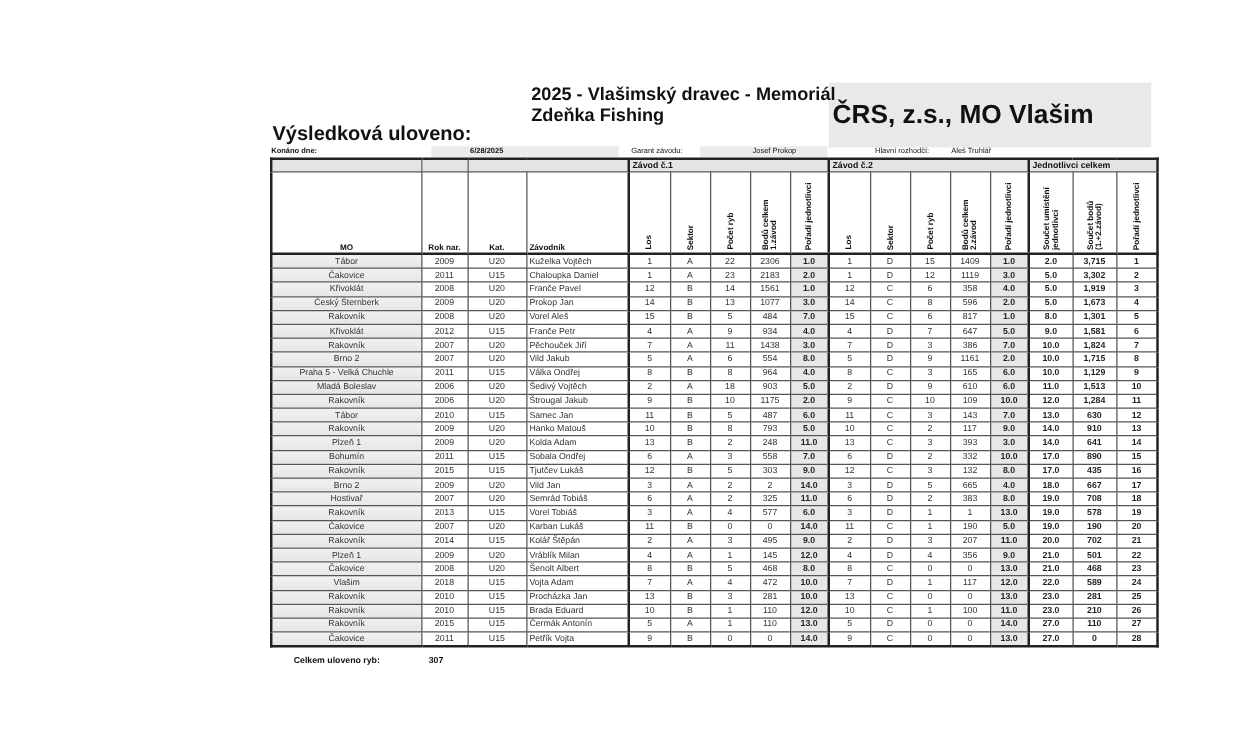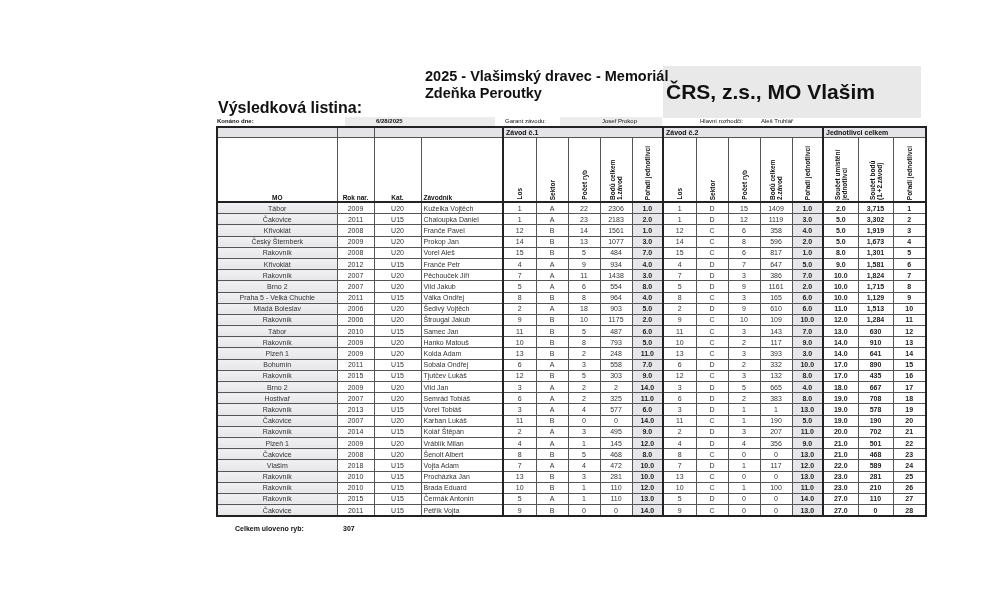--- a/index.html
+++ b/index.html
@@ -45,23 +45,23 @@
   #celkem-label { left: 235px; top: 525px; font-size: 7px; font-weight: bold; }
   #celkem-val { left: 343px; top: 525px; font-size: 7px; font-weight: bold; }
 </style>
 </head>
 <body>
 
 <div class="abs" id="org-box"></div>
 
 <div class="abs" id="title-block">
   <div>2025 - Vlašimský dravec - Memoriál</div>
-  <div>Zdeňka Peroutky</div>
+  <div>Zdeňka Fishing</div>
 </div>
-<div class="abs" id="vysl">Výsledková listina:</div>
+<div class="abs" id="vysl">Výsledková uloveno:</div>
 <div class="abs" id="org">ČRS, z.s., MO Vlašim</div>
 
 <div class="abs meta" id="konano-label">Konáno dne:</div>
 <div class="abs" id="konano-val-bg"></div>
 <div class="abs meta" id="konano-val">6/28/2025</div>
 <div class="abs meta" id="garant-label">Garant závodu:</div>
 <div class="abs" id="garant-val-bg"></div>
 <div class="abs meta" id="garant-val">Josef Prokop</div>
 <div class="abs meta" id="rozhodci-label">Hlavní rozhodčí:</div>
 <div class="abs meta" id="rozhodci-val">Aleš Truhlář</div>

